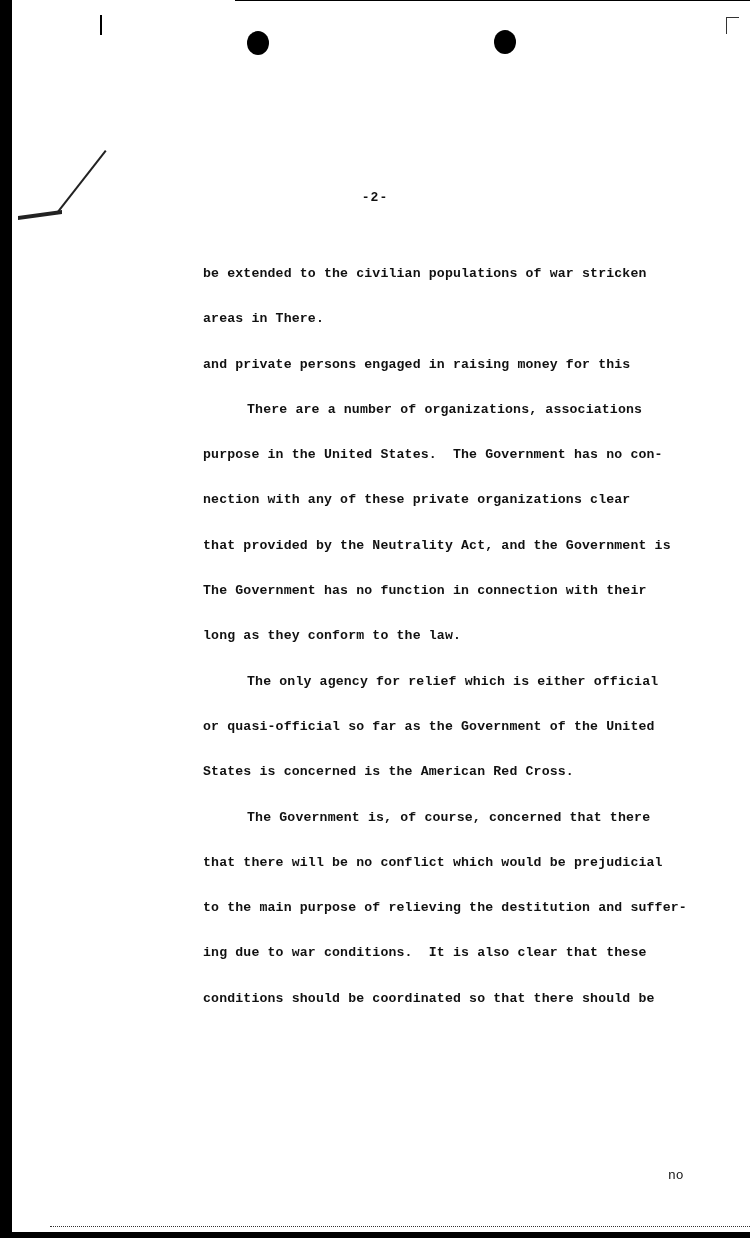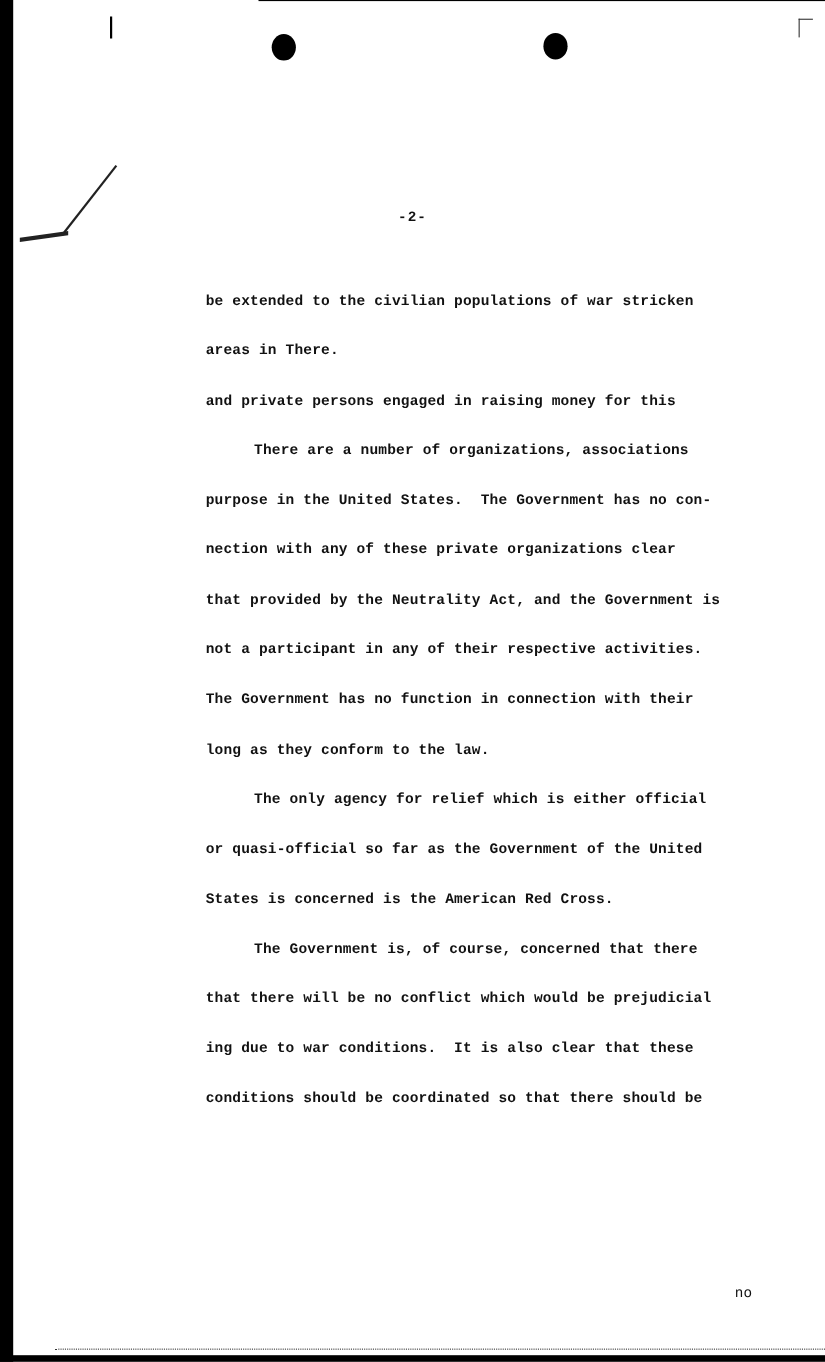--- a/index.html
+++ b/index.html
@@ -20,21 +20,21 @@
   .mark-diag { position: absolute; left: 60px; top: 150px; width: 2px; height: 80px; background: #222; transform: rotate(38deg); transform-origin: top left; left: 105px; }
   .mark-arrow { position: absolute; left: 18px; top: 213px; width: 44px; height: 4px; background: #222; transform: skewY(-8deg); }
   .corner-mark { position: absolute; left: 726px; top: 17px; width: 12px; height: 16px; border-left: 1px solid #333; border-top: 1px solid #333; }
   .page-number {
     position: absolute; left: 0; width: 750px; top: 190px;
     text-align: center; font-size: 13px; font-weight: bold; letter-spacing: 1px;
   }
   .body-text { position: absolute; left: 187px; top: 264px; width: 560px; }
   .line {
     height: 45.3px; font-size: 13.2px; font-weight: bold; white-space: pre;
-    line-height: 20px; letter-spacing: 0.15px;
+    line-height: 20px; letter-spacing: 0.15px; margin-left: 16px;
   }
   .line.indent { padding-left: 44px; }
   .catchword { position: absolute; left: 668px; top: 1168px; font-size: 13px; font-weight: normal; }
 </style>
 </head>
 <body>
 
 <div class="left-strip"></div>
 <div class="top-rule"></div>
 <div class="bottom-rule"></div>
@@ -51,25 +51,25 @@
 <div class="page-number">-2-</div>
 
 <div class="body-text">
   <div class="line">be extended to the civilian populations of war stricken</div>
   <div class="line">areas in There.</div>
   <div class="line">and private persons engaged in raising money for this</div>
   <div class="line indent">There are a number of organizations, associations</div>
   <div class="line">purpose in the United States.  The Government has no con-</div>
   <div class="line">nection with any of these private organizations clear</div>
   <div class="line">that provided by the Neutrality Act, and the Government is</div>
-  <div class="line">not a participant in any of their respective activities.</div>
   <div class="line">The Government has no function in connection with their</div>
   <div class="line">long as they conform to the law.</div>
   <div class="line indent">The only agency for relief which is either official</div>
   <div class="line">or quasi-official so far as the Government of the United</div>
   <div class="line">States is concerned is the American Red Cross.</div>
   <div class="line indent">The Government is, of course, concerned that there</div>
   <div class="line">that there will be no conflict which would be prejudicial</div>
+  <div class="line">to the main purpose of relieving the destitution and suffer-</div>
   <div class="line">ing due to war conditions.  It is also clear that these</div>
   <div class="line">conditions should be coordinated so that there should be</div>
 </div>
 
 <div class="catchword">no</div>
 
 </body></html>

